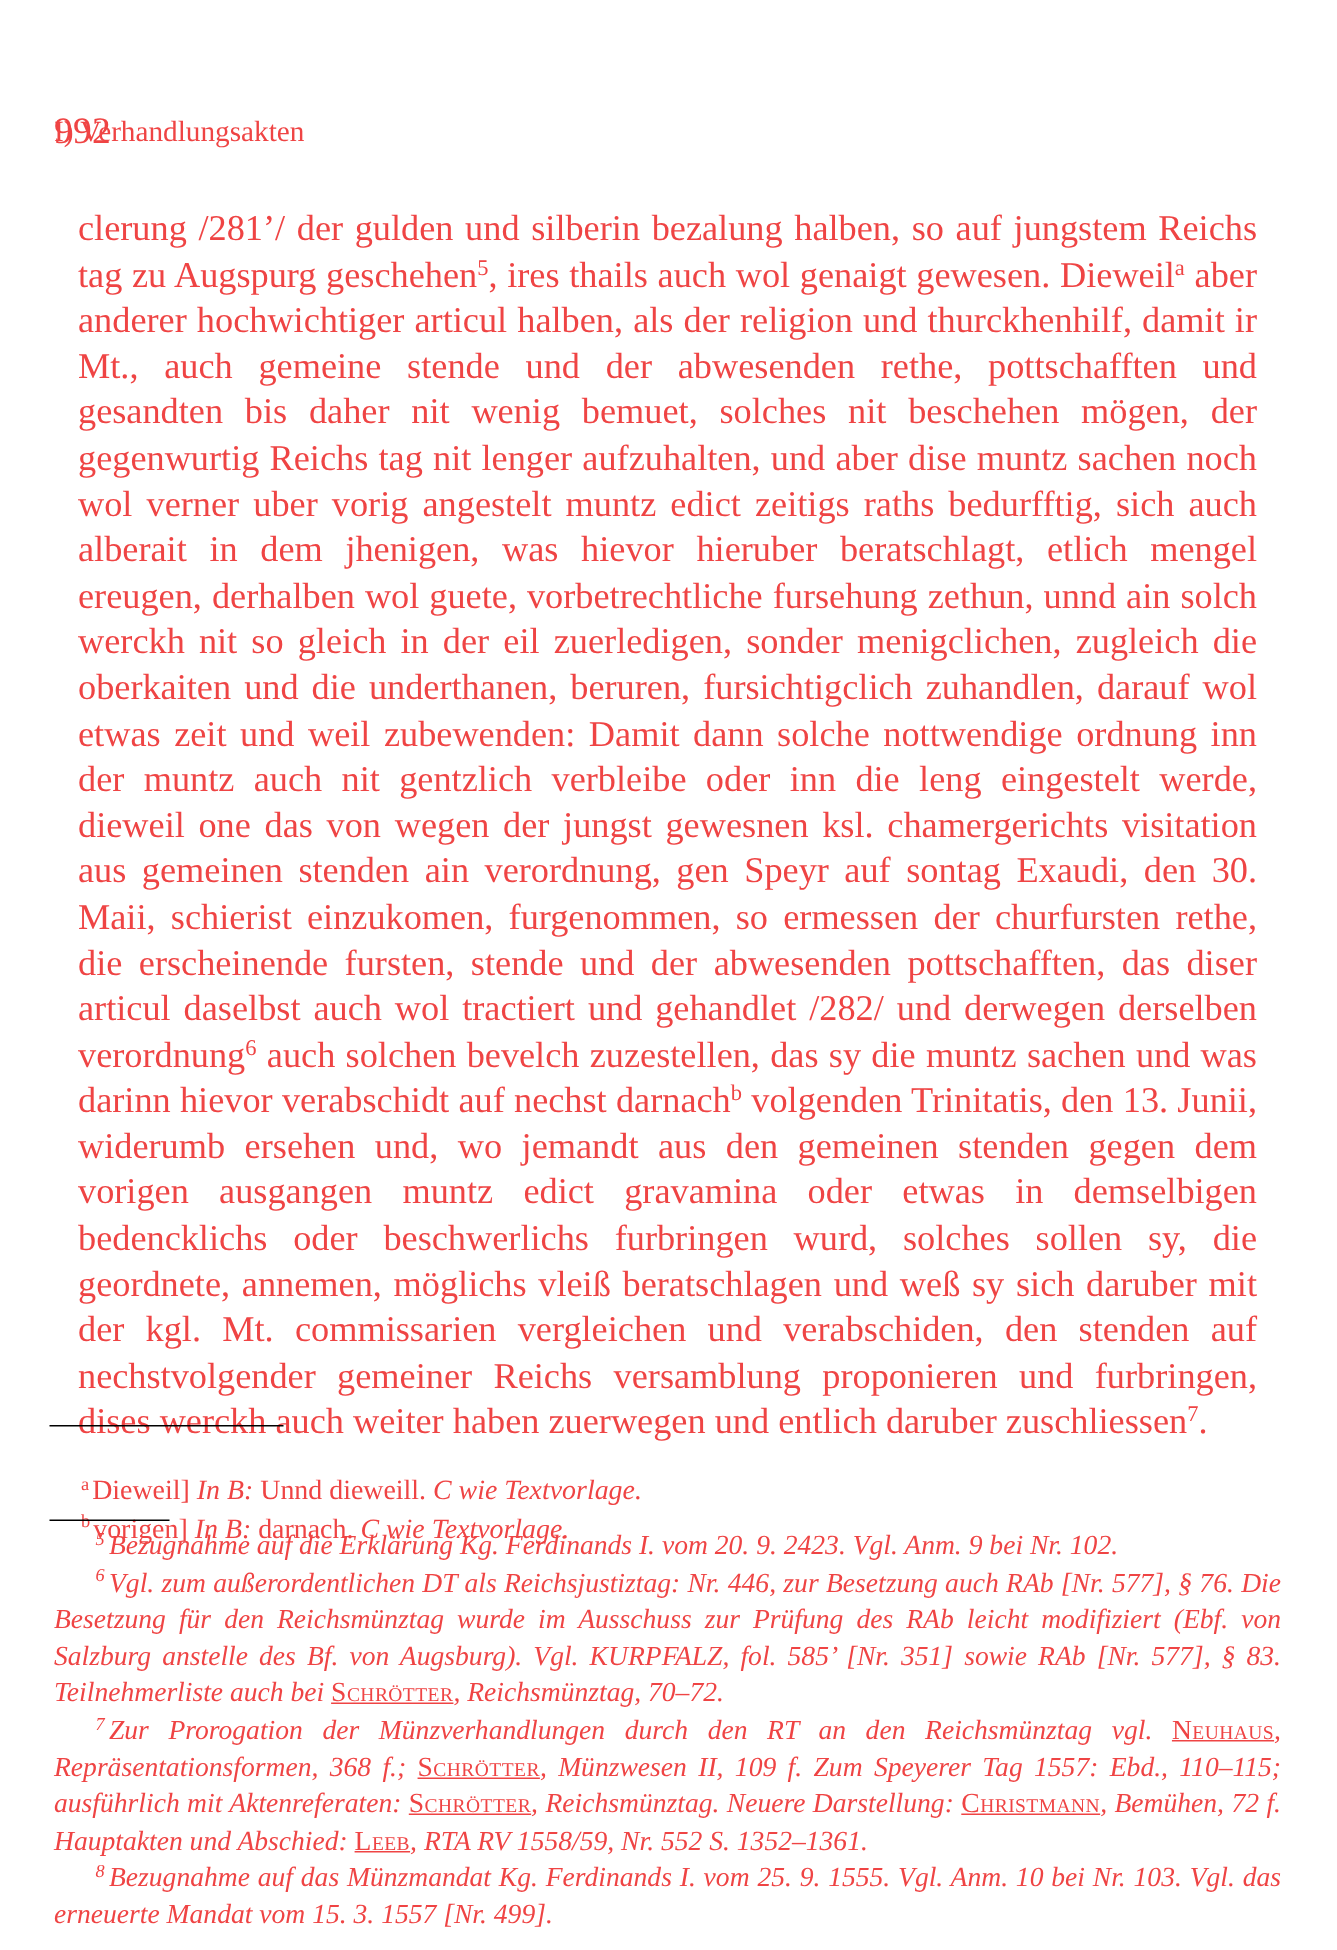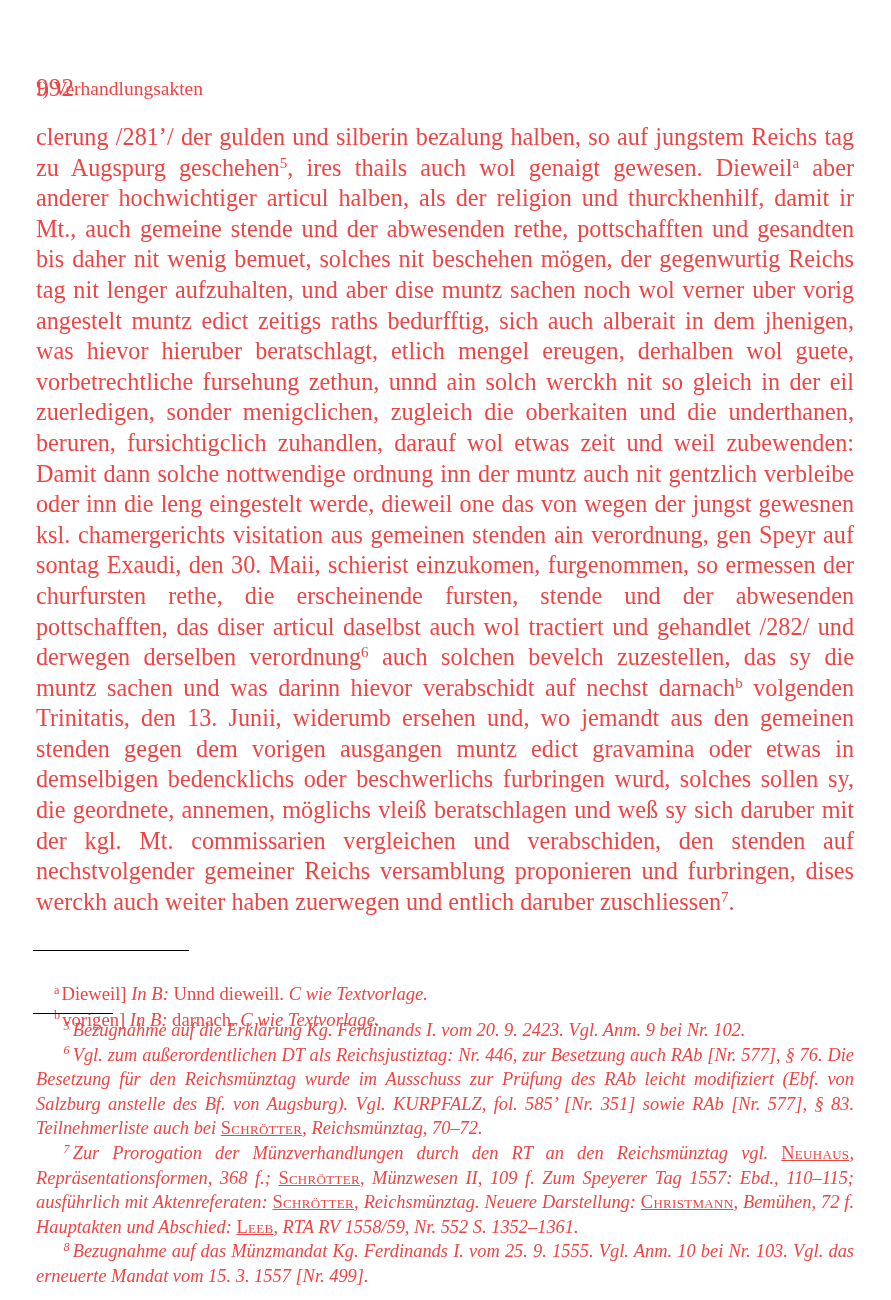--- a/index.html
+++ b/index.html
@@ -49,21 +49,21 @@
     top: 122px;
     left: 36px;
     width: 818px;
     font-size: 24.2px;
     line-height: 30.6px;
     text-align: justify;
     text-justify: inter-word;
     hyphens: manual;
   }
   .body-block p {
-    margin: 0;
+    margin: 16px;
     text-indent: 0;
   }
   .body-block p.indent {
     text-indent: 1.15em;
   }
   
   .body-block p.runon::after {
     content: "";
     display: inline-block;
     width: 100%;

